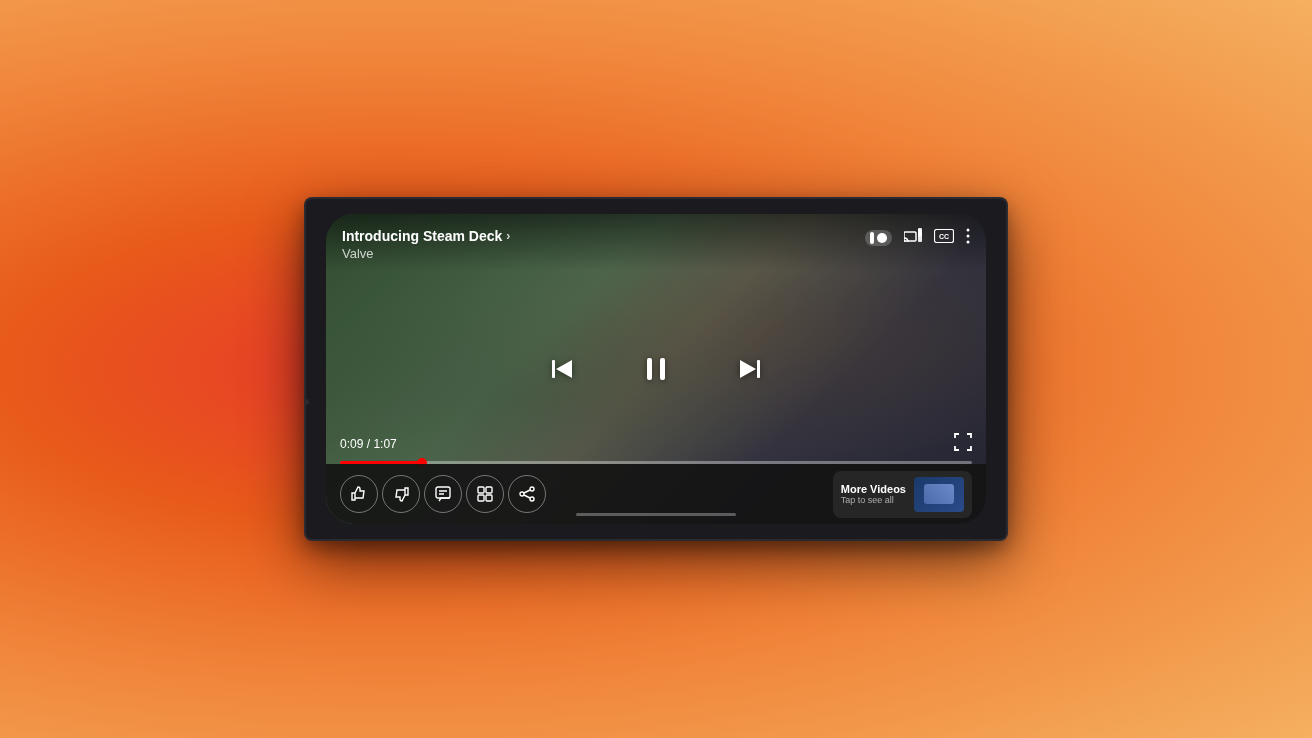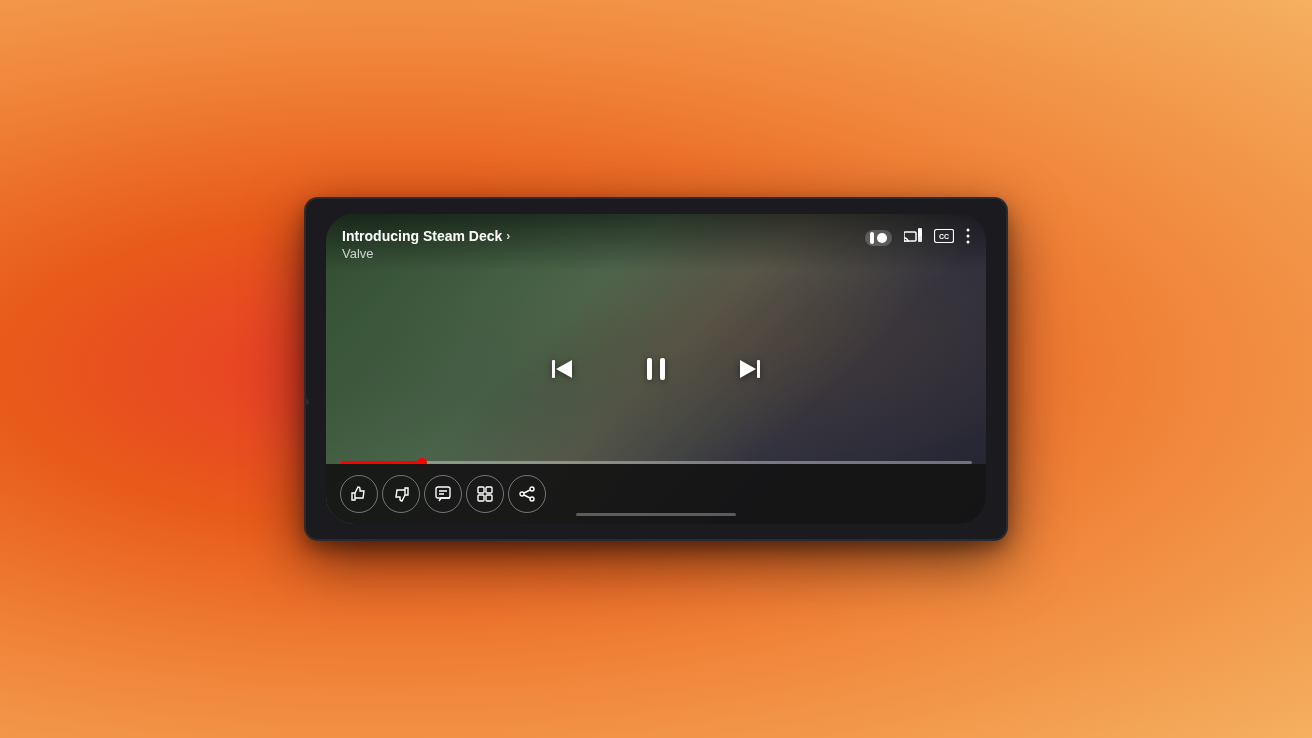--- a/index.html
+++ b/index.html
@@ -22,21 +22,21 @@
       display: flex;
       align-items: center;
       justify-content: center;
     }
 
     .phone-body {
       position: relative;
       width: 700px;
       height: 340px;
       background: #1a1a1f;
-      border-radius: 12px;
+      border-radius: 6px;
       box-shadow:
         0 0 0 2px #2a2a30,
         0 20px 60px rgba(0,0,0,0.6),
         0 8px 20px rgba(0,0,0,0.4);
       overflow: hidden;
       display: flex;
       align-items: center;
       justify-content: center;
     }
 
@@ -402,20 +402,35 @@
 
         <div class="ctrl-btn">
           <svg width="28" height="28" viewBox="0 0 28 28">
             <rect x="21" y="5" width="3" height="18" rx="1" fill="white"></rect>
             <polygon points="4,5 20,14 4,23" fill="white"></polygon>
           </svg>
         </div>
       </div>
 
       <div class="progress-area">
+        <div class="time-row">
+          <span class="time-text">
+            <span>0:09</span>
+            <span> / </span>
+            <span>1:07</span>
+          </span>
+          <div class="fullscreen-icon">
+            <svg width="18" height="18" viewBox="0 0 18 18" fill="white">
+              <polyline points="1,5 1,1 5,1" stroke="white" stroke-width="1.8" fill="none"></polyline>
+              <polyline points="13,1 17,1 17,5" stroke="white" stroke-width="1.8" fill="none"></polyline>
+              <polyline points="1,13 1,17 5,17" stroke="white" stroke-width="1.8" fill="none"></polyline>
+              <polyline points="13,17 17,17 17,13" stroke="white" stroke-width="1.8" fill="none"></polyline>
+            </svg>
+          </div>
+        </div>
         <div class="progress-bar-track">
           <div class="progress-bar-fill" style="width: 13%;">
             <div class="progress-thumb"></div>
           </div>
         </div>
       </div>
 
       <div class="bottom-bar">
         <div class="action-buttons">
 
@@ -453,19 +468,26 @@
             <svg width="16" height="16" viewBox="0 0 16 16" fill="none" stroke="white" stroke-width="1.4">
               <circle cx="13" cy="3" r="2"></circle>
               <circle cx="3" cy="8" r="2"></circle>
               <circle cx="13" cy="13" r="2"></circle>
               <line x1="5" y1="7" x2="11" y2="4"></line>
               <line x1="5" y1="9" x2="11" y2="12"></line>
             </svg>
           </div>
         </div>
 
+        <div class="more-videos-panel">
+          <div class="more-videos-text">
+            <span class="more-videos-label">More Videos</span>
+            <span class="more-videos-sub">Tap to see all</span>
+          </div>
+          <div class="more-videos-thumb"></div>
+        </div>
       </div>
 
       <div class="scroll-indicator"></div>
 
     </div>
   </div>
 </div>
 
 </body></html>

